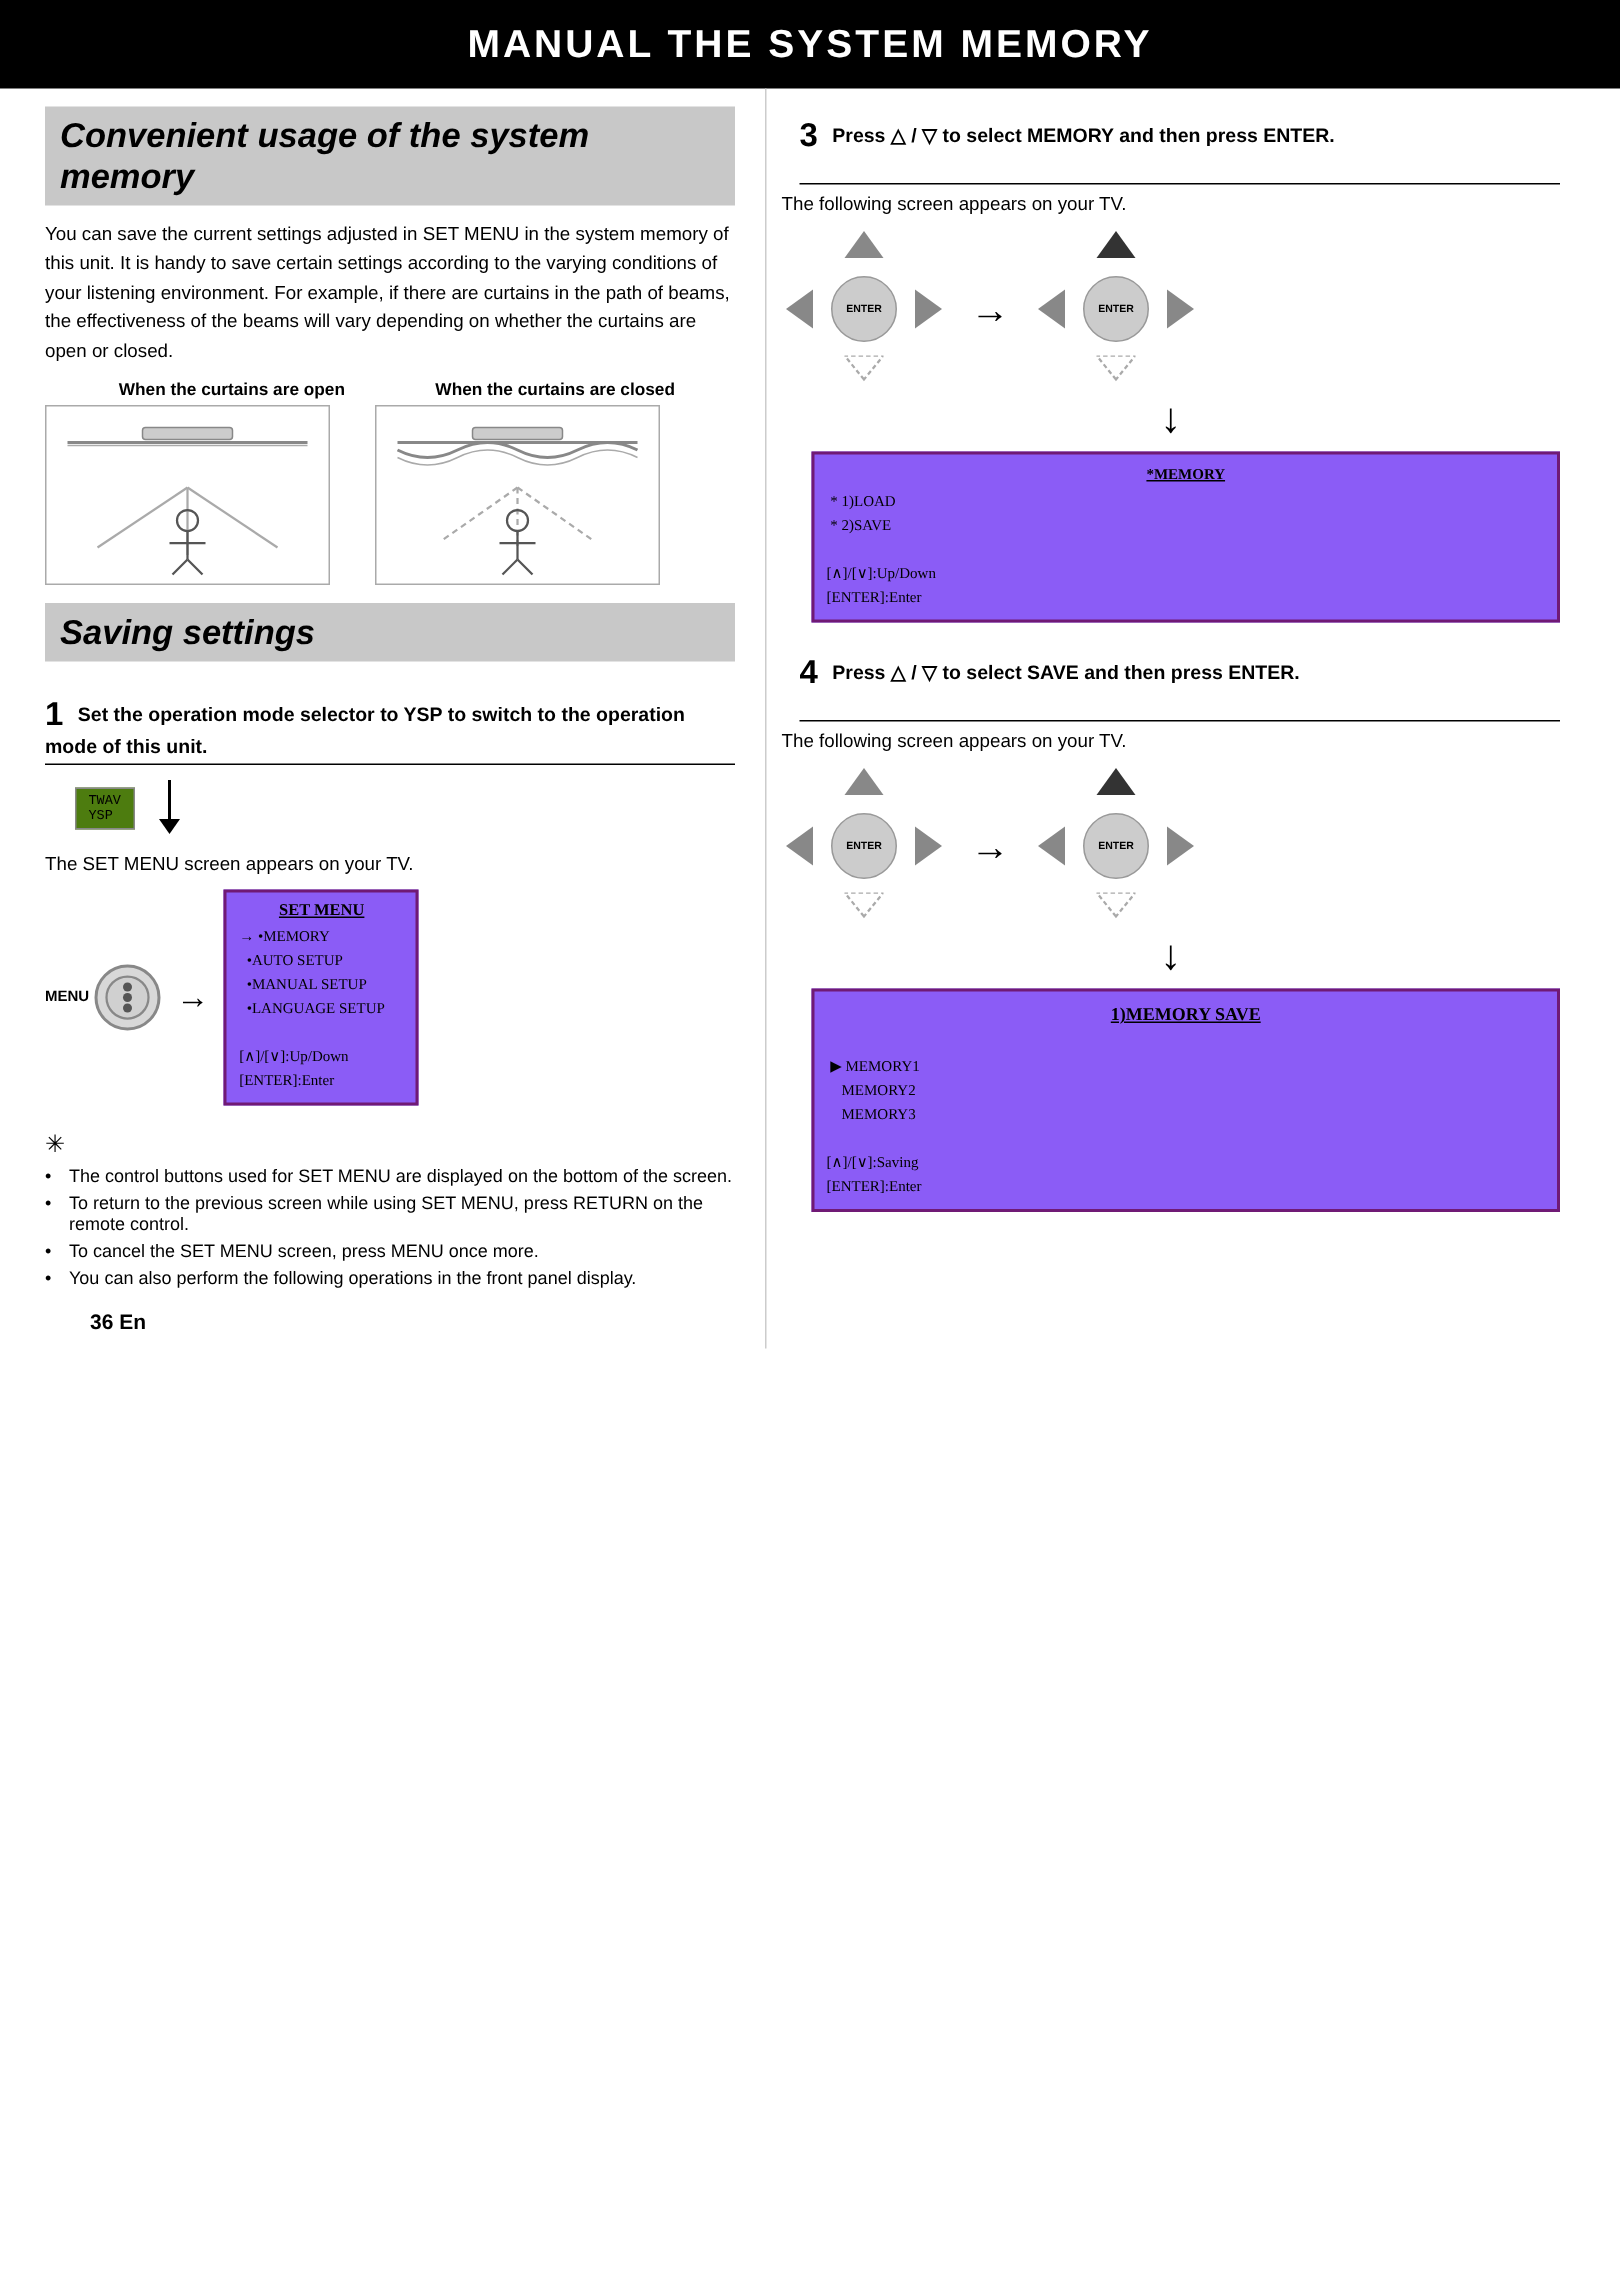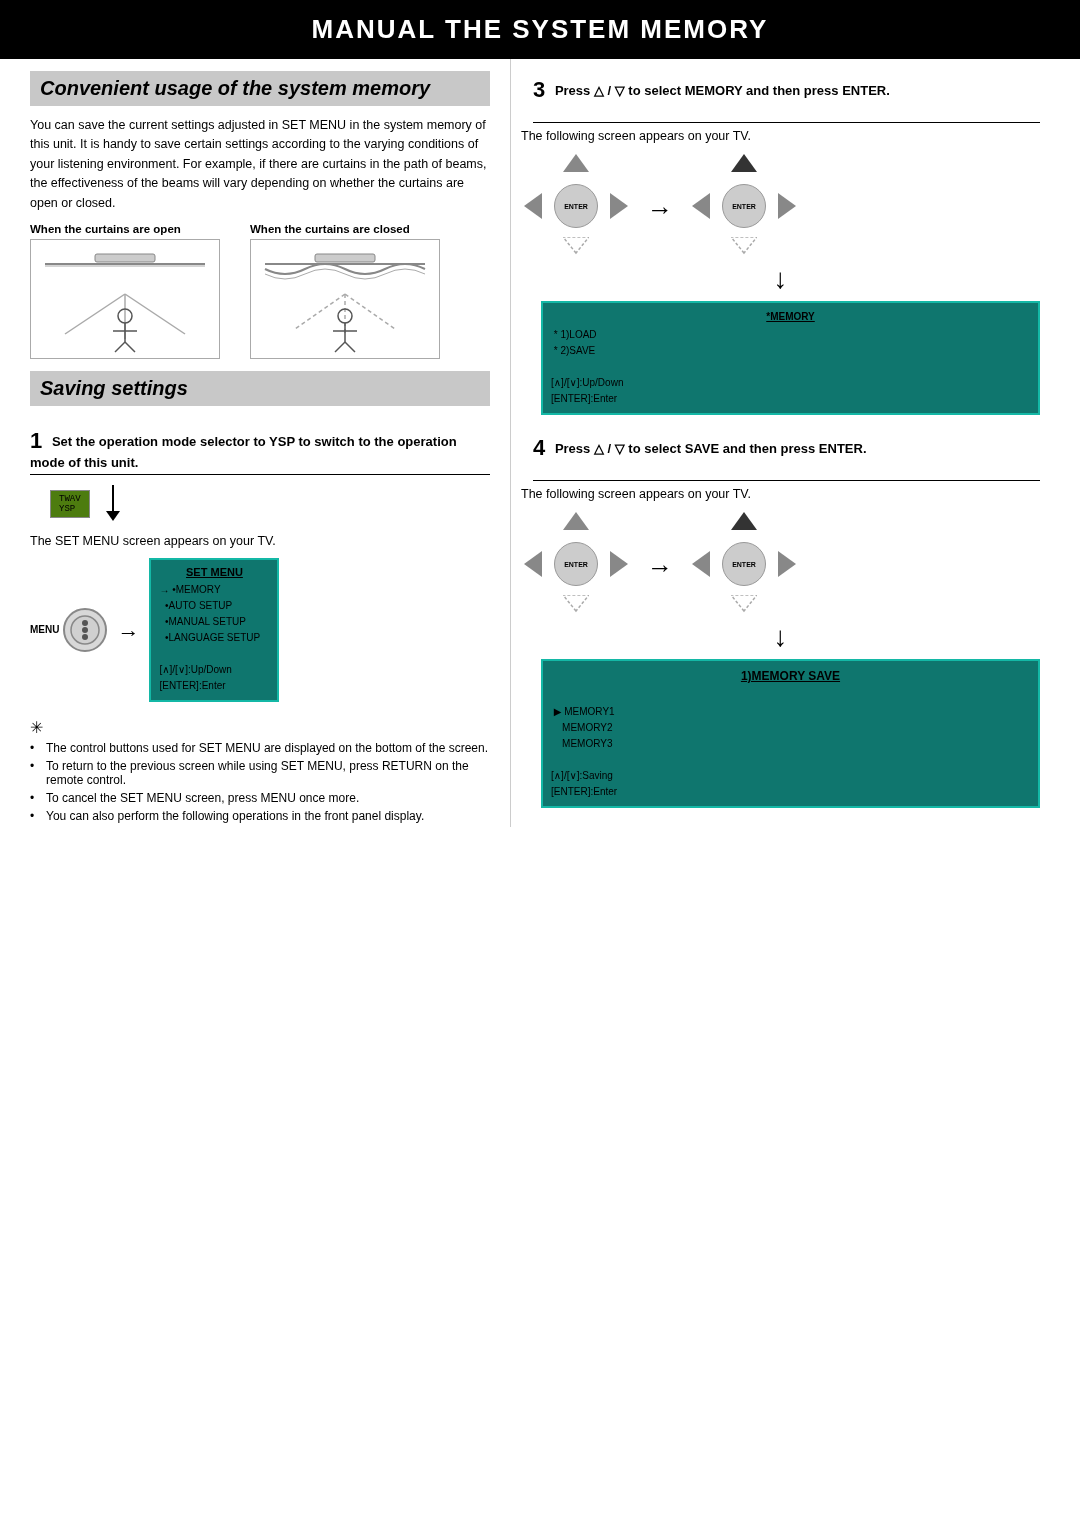--- a/index.html
+++ b/index.html
@@ -41,38 +41,39 @@
     .right-col {
       width: 530px;
       padding-left: 10px;
       border-left: 1px solid #ccc;
     }
     
     .section-title {
       background: #c8c8c8;
       font-style: italic;
       font-weight: bold;
-      font-size: 20px;
+      font-size: 23px;
       padding: 6px 10px;
       margin: 12px 0 10px 0;
       font-family: Arial, Helvetica, sans-serif;
     }
     .body-text {
       font-size: 12.5px;
       line-height: 1.55;
       margin-bottom: 10px;
     }
     
     .curtain-row {
       display: flex;
       gap: 20px;
       margin: 10px 0;
     }
     .curtain-item {
       width: 200px;
+      text-align: right;
     }
     .curtain-label {
       font-size: 11.5px;
       font-weight: bold;
       margin-bottom: 4px;
     }
     .curtain-diagram {
       width: 190px;
       height: 120px;
       border: 1px solid #aaa;
@@ -108,25 +109,25 @@
       align-items: center;
       gap: 10px;
       margin: 10px 0;
     }
     .arrow-right {
       font-size: 22px;
       color: #000;
     }
     
     .menu-box {
-      border: 2px solid #14b8a6;
-      background: #0f766e;
+      border: 2px solid #701a75;
+      background: #8b5cf6;
       padding: 6px 8px;
       font-size: 10px;
-      font-family: Liberation Sans, sans-serif;
+      font-family: Liberation Serif, serif;
       min-width: 130px;
     }
     .menu-box .menu-title {
       text-align: center;
       font-weight: bold;
       font-size: 11px;
       text-decoration: underline;
       margin-bottom: 4px;
     }
     .menu-box .menu-item {
@@ -398,20 +399,21 @@
         <div class="note-item">
           <span class="note-bullet">•</span>
           <span>To cancel the SET MENU screen, press MENU once more.</span>
         </div>
         <div class="note-item">
           <span class="note-bullet">•</span>
           <span>You can also perform the following operations in the front panel display.</span>
         </div>
       </div>
 
+      <div class="page-num">36 En</div>
 
     </div>
 
     <div class="right-col">
 
       <div class="step-header-right" style="margin-top:10px;">
         <span class="step-number">3</span>
         <span class="step-text">Press △ / ▽ to select MEMORY and then press ENTER.</span>
       </div>
       <div class="step-sub">The following screen appears on your TV.</div>

